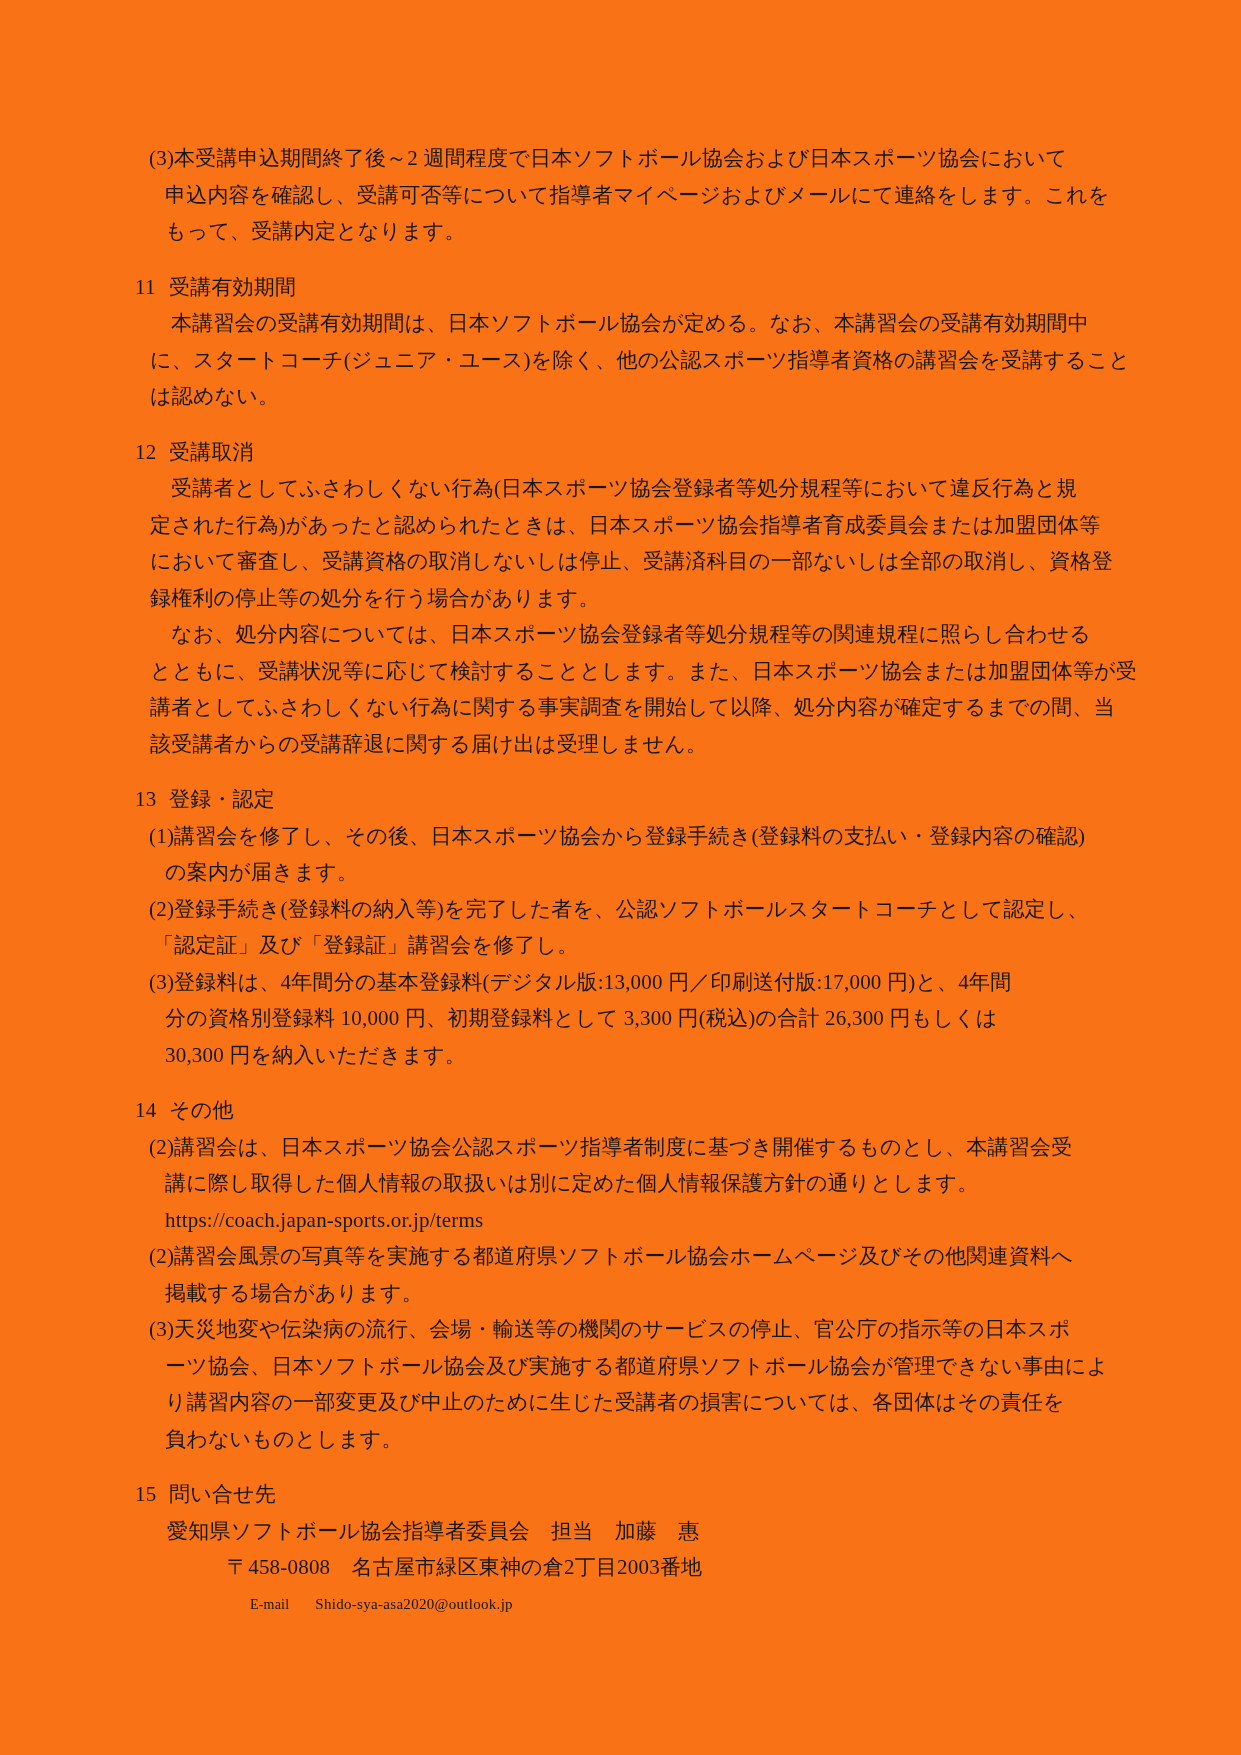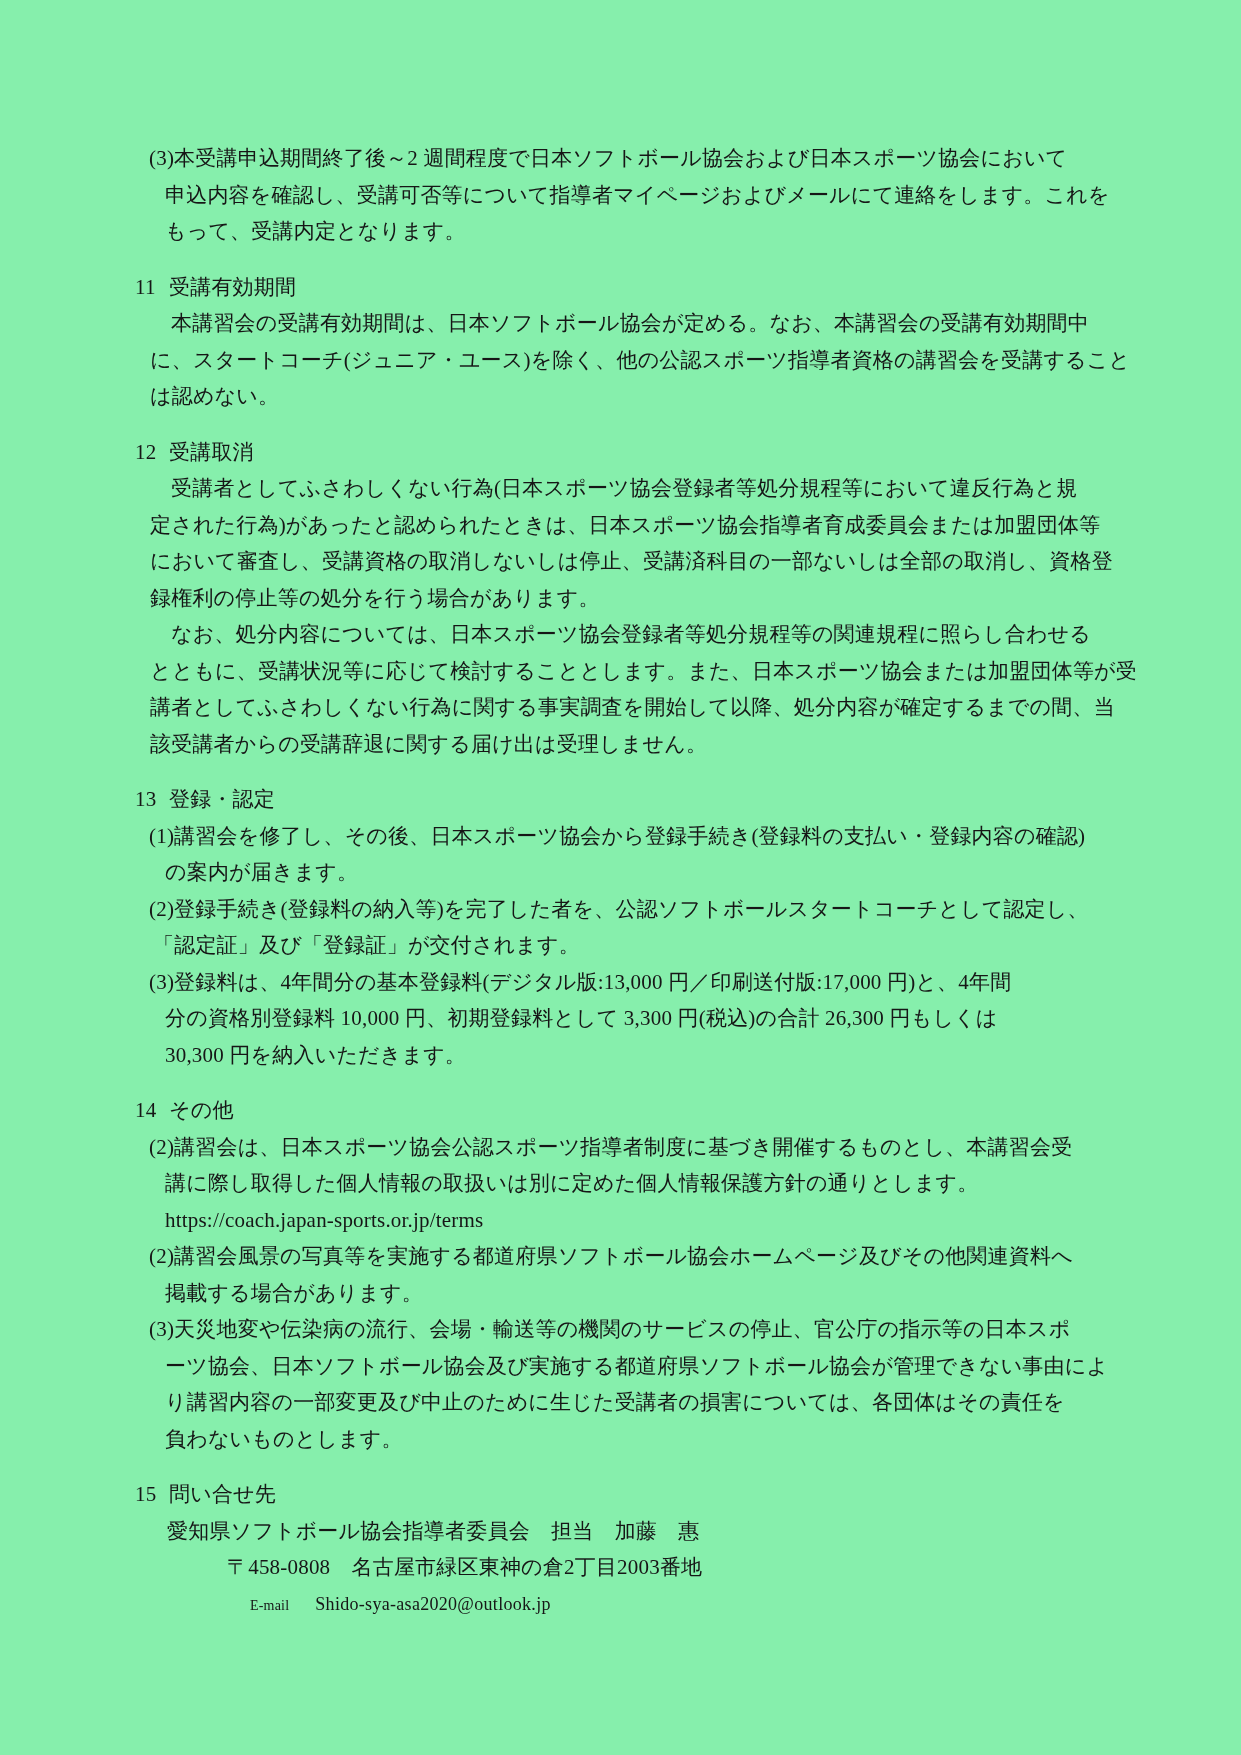--- a/index.html
+++ b/index.html
@@ -1,35 +1,35 @@
 <!DOCTYPE html>
 <html><head>
 <meta charset="utf-8">
 <style>
   html,body{margin:0;padding:0;background:#ffffff;}
   .page{
-    width:1241px;height:1755px;background:#86efac;color:#161616;
+    width:1241px;height:1755px;background:#f97316;color:#161616;
     font-family:"Liberation Serif","DejaVu Serif",serif;
     box-sizing:border-box;padding:140px 120px 0 135px;overflow:hidden;
   }
   .line{font-size:21px;line-height:36.5px;white-space:nowrap;letter-spacing:0.2px;}
   .heading{display:flex;align-items:center;}
   .secnum{display:inline-block;min-width:25px;margin-right:9px;}
   .block{margin-top:19px;}
   .block.first{margin-top:0;}
   .indent-item{margin-left:14px;}
   .indent-cont{margin-left:30px;}
   .indent-bracket{margin-left:18px;}
   .indent-para-first{margin-left:36px;}
   .indent-para{margin-left:15px;}
   .contact-org{margin-left:32px;}
   .contact-addr{margin-left:92px;}
   .contact-email{margin-left:115px;display:flex;align-items:baseline;}
   .email-label{font-size:14px;}
-  .email-value{font-size:18px;margin-left:26px;letter-spacing:0.3px;}
+  .email-value{font-size:15px;margin-left:26px;letter-spacing:0.3px;}
 </style>
 </head>
 <body>
 
 <div class="page">
 
   <section class="block first">
     <div class="line indent-item">(3)本受講申込期間終了後～2 週間程度で日本ソフトボール協会および日本スポーツ協会において</div>
     <div class="line indent-cont">申込内容を確認し、受講可否等について指導者マイページおよびメールにて連絡をします。これを</div>
     <div class="line indent-cont">もって、受講内定となります。</div>
@@ -61,21 +61,21 @@
   </section>
 
   <section class="block">
     <div class="line heading">
       <span class="secnum">13</span>
       <span>登録・認定</span>
     </div>
     <div class="line indent-item">(1)講習会を修了し、その後、日本スポーツ協会から登録手続き(登録料の支払い・登録内容の確認)</div>
     <div class="line indent-cont">の案内が届きます。</div>
     <div class="line indent-item">(2)登録手続き(登録料の納入等)を完了した者を、公認ソフトボールスタートコーチとして認定し、</div>
-    <div class="line indent-bracket">「認定証」及び「登録証」が交付されます。</div>
+    <div class="line indent-bracket">「認定証」及び「登録証」講習会を修了し。</div>
     <div class="line indent-item">(3)登録料は、4年間分の基本登録料(デジタル版:13,000 円／印刷送付版:17,000 円)と、4年間</div>
     <div class="line indent-cont">分の資格別登録料 10,000 円、初期登録料として 3,300 円(税込)の合計 26,300 円もしくは</div>
     <div class="line indent-cont">30,300 円を納入いただきます。</div>
   </section>
 
   <section class="block">
     <div class="line heading">
       <span class="secnum">14</span>
       <span>その他</span>
     </div>

